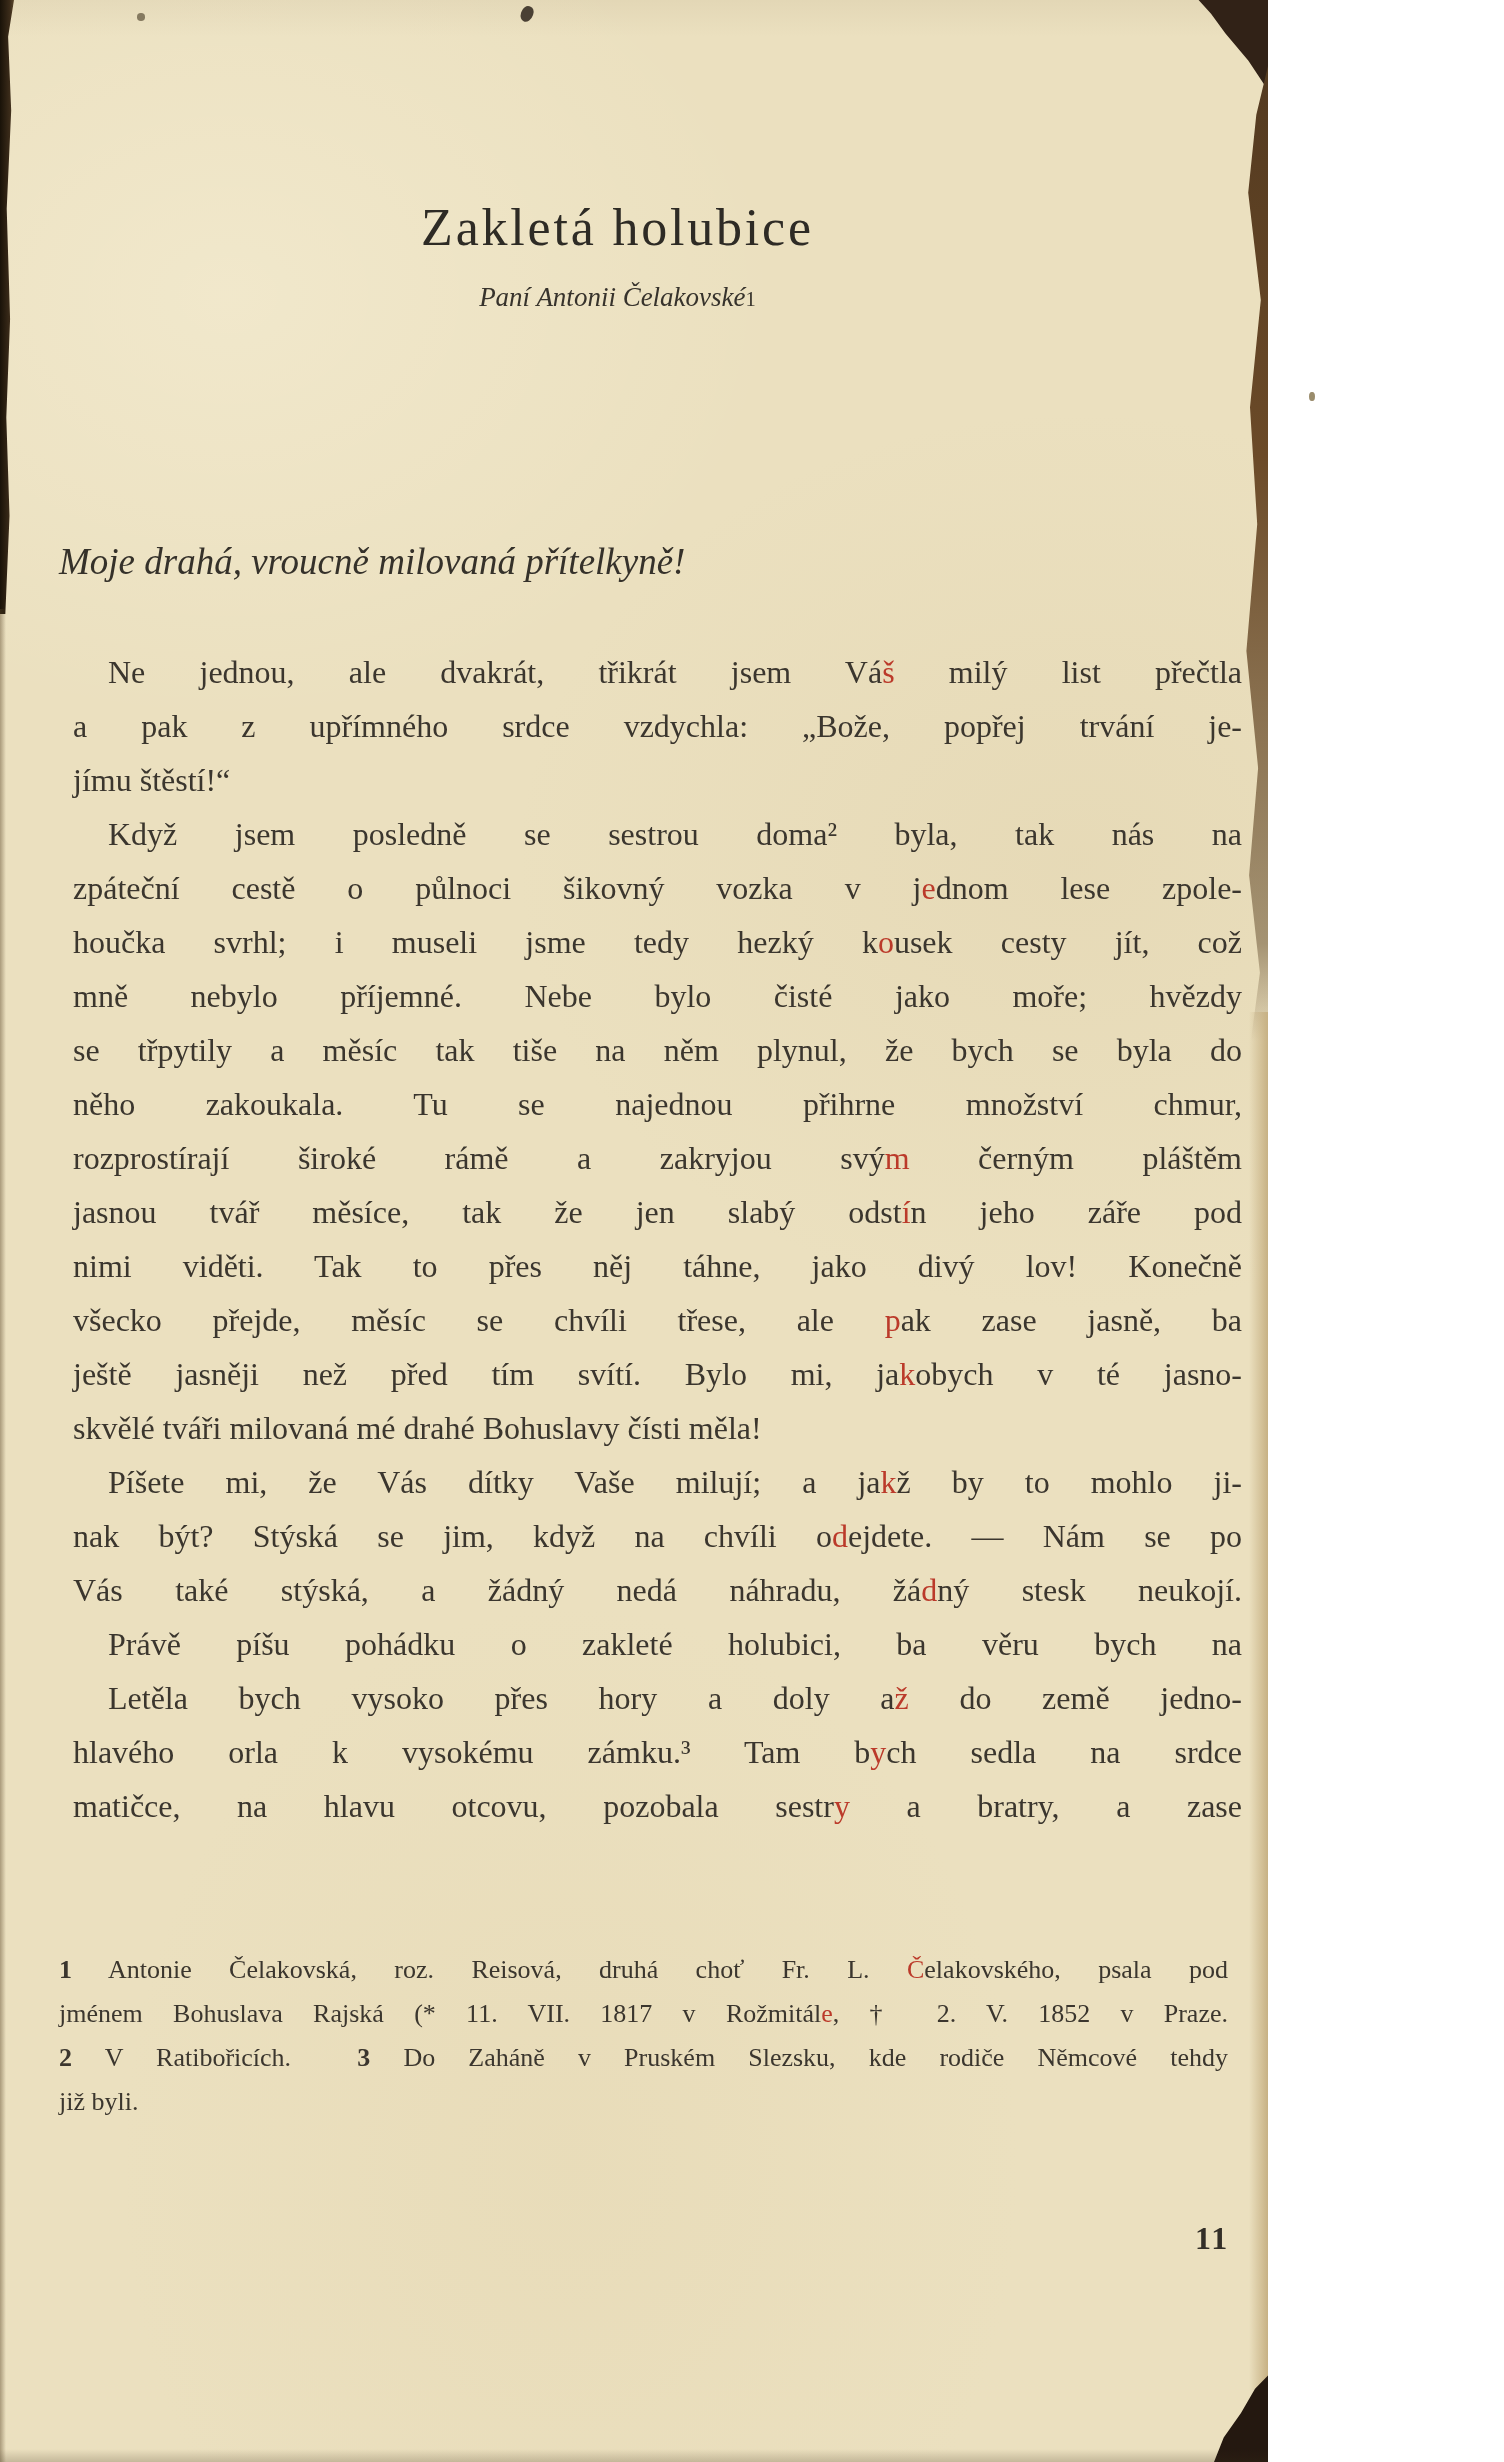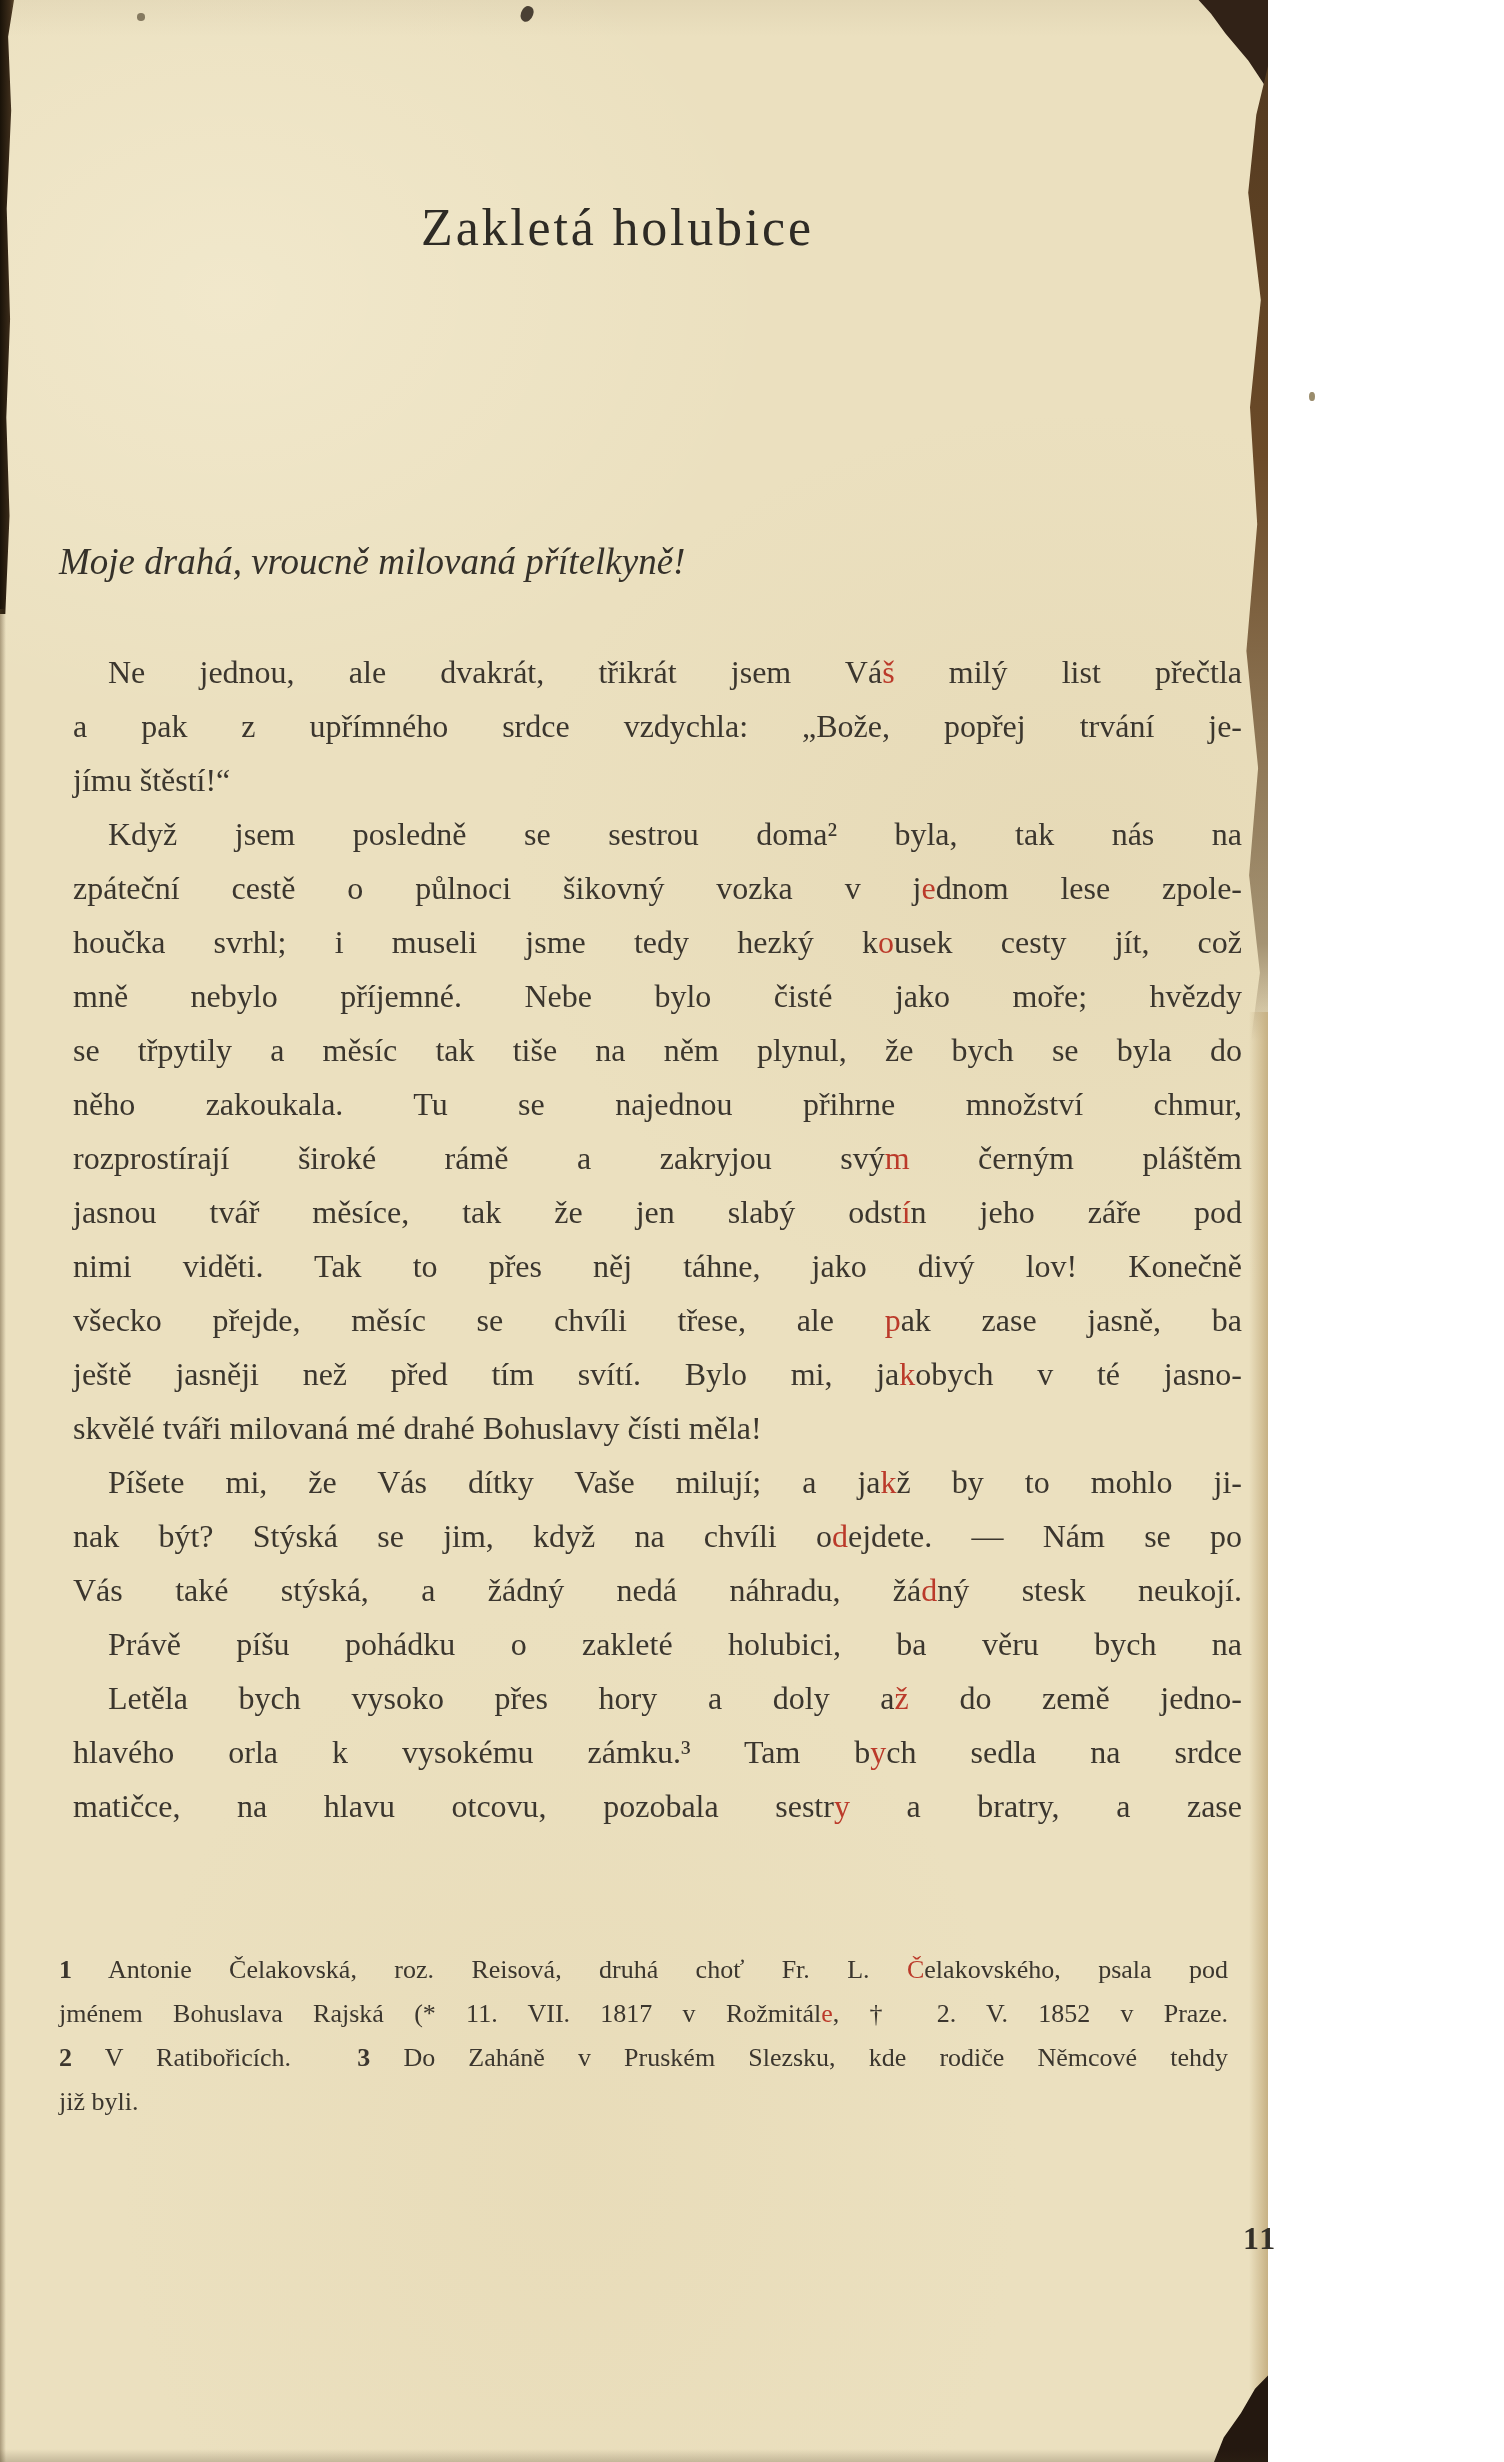--- a/index.html
+++ b/index.html
@@ -45,41 +45,42 @@
     font-style:italic;font-size:37px;color:#35312a;}
   .body-text{position:absolute;left:73px;top:645px;width:1169px;
     font-size:32px;line-height:54px;}
   .line{white-space:normal;}
   .line.j{text-align:justify;text-align-last:justify;text-justify:inter-word;}
   .line.indent{text-indent:35px;}
   .red-letter{color:var(--accent,#bb3a2a);}
   .footnotes{position:absolute;left:59px;top:1948px;width:1169px;
     font-size:26px;line-height:44px;}
   .fn-num{font-weight:bold;}
-  .page-number{position:absolute;left:1243px;top:2220px;
+  .page-number{position:absolute;left:1195px;top:2220px;
     font-size:32px;font-weight:bold;color:#332f28;letter-spacing:1.9px;}
 </style>
 </head>
 <body>
 
 <div class="page">
 
   <div class="edge-left"></div>
   <div class="edge-left-lower"></div>
   <div class="edge-top-right"></div>
   <div class="edge-right"></div>
   <div class="edge-right-tan"></div>
   <div class="edge-bottom-right"></div>
   <div class="edge-bottom"></div>
   <div class="speck1"></div>
   <div class="speck2"></div>
   <div class="speck3"></div>
 
   <div class="heading-block">
     <div class="chapter-title">Zakletá holubice</div>
+    <div class="dedication"><span>Paní Antonii Čelakovské</span><span class="ref">1</span></div>
   </div>
 
   <div class="salutation">Moje drahá, vroucně milovaná přítelkyně!</div>
 
   <div class="body-text">
       <div class="line indent j">Ne jednou, ale dvakrát, třikrát jsem Vá<span class="red-letter">š</span> milý list přečtla</div>
       <div class="line j">a pak z upřímného srdce vzdychla: „Bože, popřej trvání je-</div>
       <div class="line">jímu štěstí!“</div>
       <div class="line indent j">Když jsem posledně se sestrou doma² byla, tak nás na</div>
       <div class="line j">zpáteční cestě o půlnoci šikovný vozka v j<span class="red-letter">e</span>dnom lese zpole-</div>

